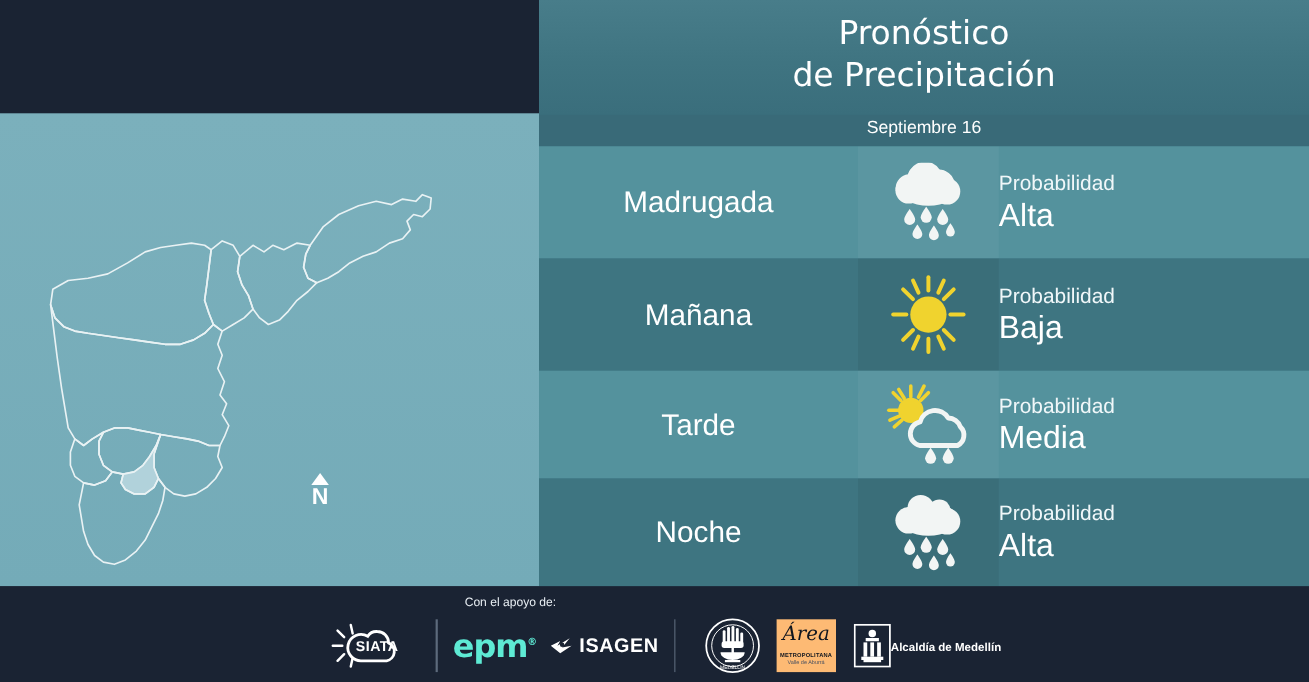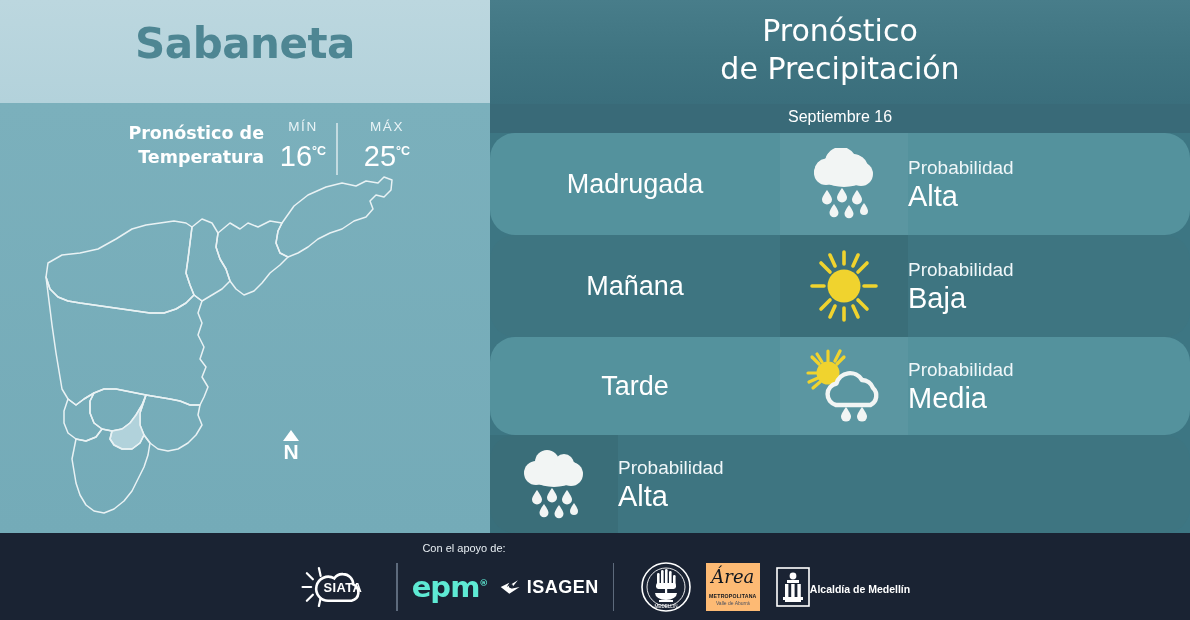--- a/index.html
+++ b/index.html
@@ -75,21 +75,21 @@
   }
   #date-band{
     position:absolute;left:0;top:104px;width:700px;height:29px;
     background:#396a78;
   }
   #date-text{
     position:absolute;left:0;top:4px;width:700px;text-align:center;
     font-size:16px;color:#ffffff;font-family:"Liberation Sans",sans-serif;
   }
 
-  .frow{position:absolute;left:0;width:700px;display:flex;border-radius:25px;}
+  .frow{position:absolute;left:0;width:700px;display:flex;}
   .frow.light{background:#54929d;}
   .frow.dark{background:#3e7581;}
   .fcell-period{
     width:290px;display:flex;align-items:center;justify-content:center;
   }
   .fcell-icon{
     width:128px;display:flex;align-items:center;justify-content:center;
   }
   .frow.light .fcell-icon{background:rgba(255,255,255,0.045);}
   .frow.dark .fcell-icon{background:rgba(0,0,0,0.055);}
@@ -164,48 +164,23 @@
     font-family:"Liberation Sans",sans-serif;white-space:nowrap;
   }
 </style>
 </head>
 <body>
 
 <div id="page">
 
   <div id="left-panel">
 
-    <div id="city-band">
-      <div id="city-name">Sabaneta</div>
-    </div>
 
     <div id="map-band">
 
-      <div id="temp-row">
-        <div id="temp-title">
-          <span>Pronóstico de</span><br>
-          <span>Temperatura</span>
-        </div>
-
-        <div class="temp-block" id="temp-min-block">
-          <div class="temp-label">MÍN</div>
-          <div class="temp-value">
-            <span>16</span><span class="temp-unit">°C</span>
-          </div>
-        </div>
-
-        <div id="temp-divider"></div>
-
-        <div class="temp-block" id="temp-max-block">
-          <div class="temp-label">MÁX</div>
-          <div class="temp-value">
-            <span>25</span><span class="temp-unit">°C</span>
-          </div>
-        </div>
-      </div>
 
       <svg id="map-svg" width="400" height="370" viewBox="0 0 400 370">
         <g fill="none" stroke="#e9f2f4" stroke-width="1.5" stroke-linejoin="round" stroke-linecap="round">
 
           <path d="M242 62 L254 45 L268 34 L286 26 L302 22 L316 25 L326 20
                    L338 22 L344 16 L352 19 L351 29 L344 36 L336 34 L330 40
                    L333 48 L326 56 L314 60 L302 68 L290 72 L278 78 L268 86
                    L258 92 L248 96 L240 92 L236 82 L238 70 Z"></path>
 
           <path d="M178 72 L190 62 L200 68 L208 62 L218 66 L230 60 L242 62
@@ -361,20 +336,23 @@
           </g>
         </svg>
       </div>
       <div class="fcell-prob">
         <span class="prob-word">Probabilidad</span>
         <span class="prob-value">Media</span>
       </div>
     </div>
 
     <div class="frow dark" style="top:435px;height:98px;">
+      <div class="fcell-period">
+        <span class="period-label">Noche</span>
+      </div>
       <div class="fcell-icon">
         <svg width="86" height="72" viewBox="0 0 86 72">
           <ellipse cx="43" cy="24" rx="27" ry="15" fill="#f2f5f4"></ellipse>
           <circle cx="25" cy="25" r="12" fill="#f2f5f4"></circle>
           <circle cx="60" cy="26" r="12" fill="#f2f5f4"></circle>
           <circle cx="36" cy="14" r="12" fill="#f2f5f4"></circle>
           <circle cx="53" cy="16" r="10" fill="#f2f5f4"></circle>
           <g fill="#f2f5f4">
             <path d="M26 42 c0 0 -5 6.5 -5 9.5 a5 5 0 0 0 10 0 c0 -3 -5 -9.5 -5 -9.5 Z"></path>
             <path d="M41 40 c0 0 -5 6.5 -5 9.5 a5 5 0 0 0 10 0 c0 -3 -5 -9.5 -5 -9.5 Z"></path>

